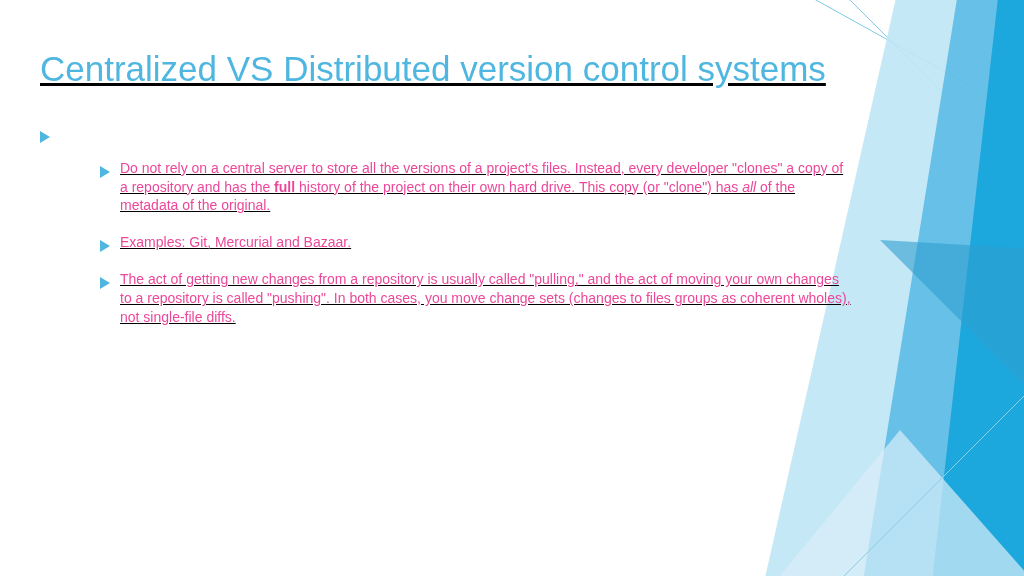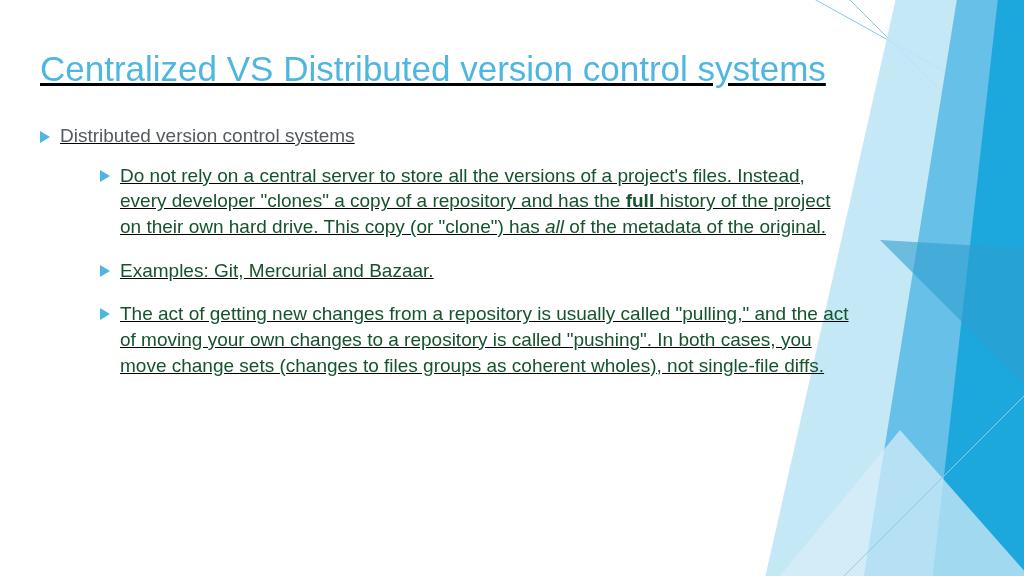--- a/index.html
+++ b/index.html
@@ -38,22 +38,22 @@
     font-size: 19px;
     margin-bottom: 16px;
   }
   .lvl2-wrap {
     padding-left: 60px;
   }
   .lvl2 {
     display: flex;
     align-items: flex-start;
     gap: 10px;
-    color: #14532d;
-    font-size: 19px;
+    color: #ec4899;
+    font-size: 14px;
     line-height: 1.35;
     margin-bottom: 18px;
   }
   .tri {
     flex: 0 0 auto;
     width: 0; height: 0;
     border-top: 6px solid transparent;
     border-bottom: 6px solid transparent;
     border-left: 10px solid #4fb6e0;
     margin-top: 6px;
@@ -82,21 +82,20 @@
 
   <path d="M 820 600 L 1050 370 L 1050 600 Z" fill="none" stroke="#8fcde6" stroke-width="1"></path>
 </svg>
 
 <div class="content">
 
   <h1 class="title">Centralized VS Distributed version control systems</h1>
 
   <div class="lvl1">
     <span class="tri"></span>
-    <span>Distributed version control systems</span>
   </div>
 
   <div class="lvl2-wrap">
 
     <div class="lvl2">
       <span class="tri"></span>
       <span>
         <span>Do not rely on a central server to store all the versions of a project's files. Instead, every developer "clones" a copy of a repository and has the </span><span class="bold">full</span><span> history of the project on their own hard drive. This copy (or "clone") has </span><span class="ital">all</span><span> of the metadata of the original.</span>
       </span>
     </div>

